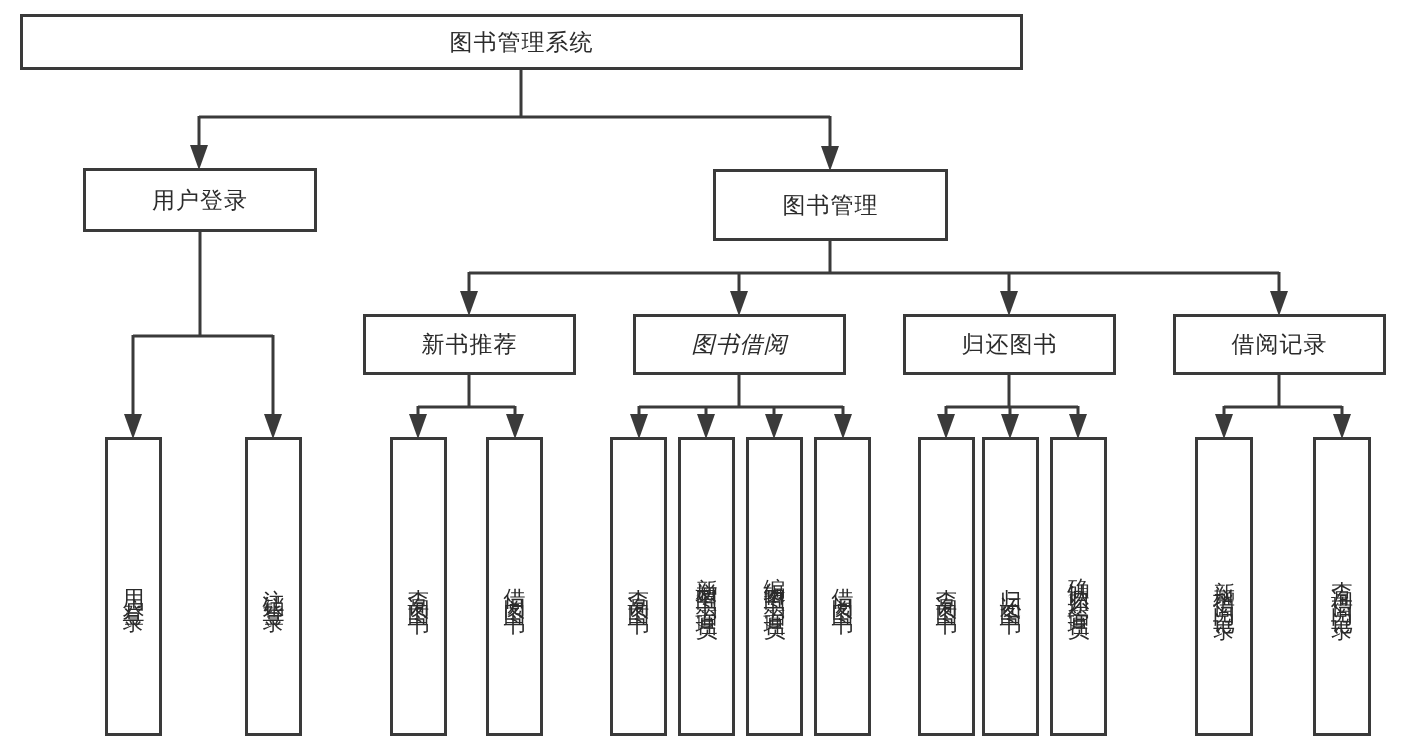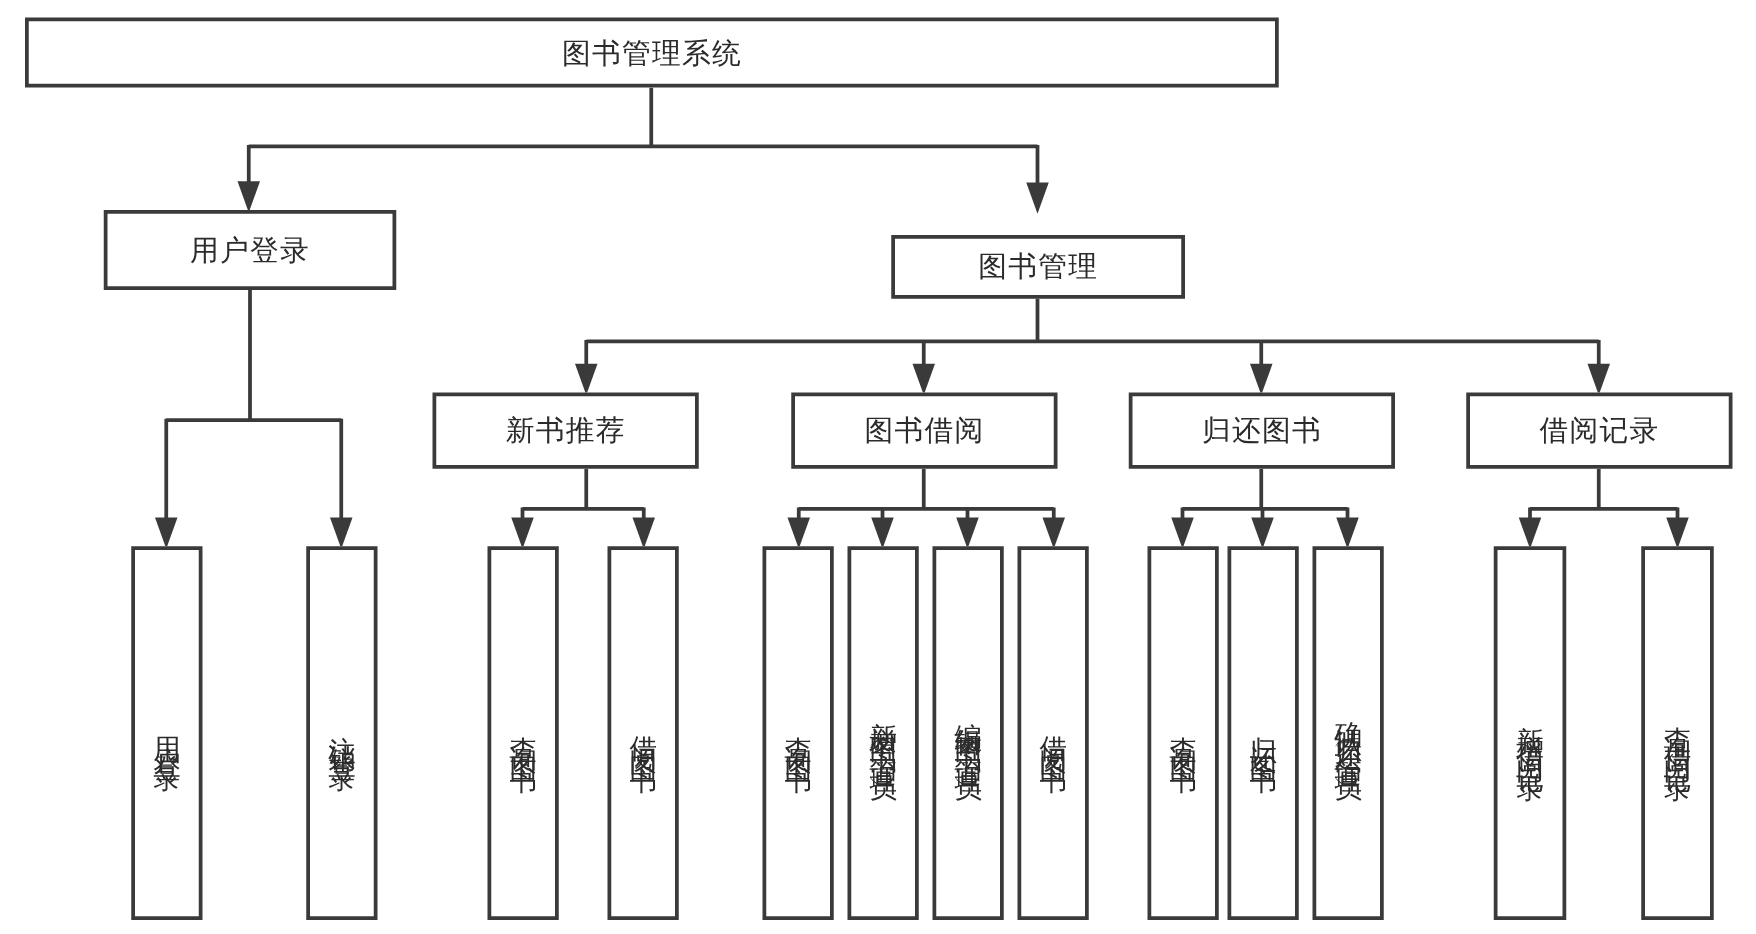--- a/index.html
+++ b/index.html
@@ -90,24 +90,24 @@
       <polygon points="1001,414 1019,414 1010,439"></polygon>
       <polygon points="1069,414 1087,414 1078,439"></polygon>
       <polygon points="1215,414 1233,414 1224,439"></polygon>
       <polygon points="1333,414 1351,414 1342,439"></polygon>
     </g>
   </svg>
 
   <div class="hbox" style="left:20px;top:14px;width:1003px;height:56px;">图书管理系统</div>
 
   <div class="hbox" style="left:83px;top:168px;width:234px;height:64px;">用户登录</div>
-  <div class="hbox" style="left:713px;top:169px;width:235px;height:51px;margin-top:19px;">图书管理</div>
+  <div class="hbox" style="left:713px;top:169px;width:235px;height:72px;">图书管理</div>
 
-  <div class="hbox" style="left:346px;top:314px;width:213px;height:61px;">新书推荐</div>
-  <div class="hbox" style="left:633px;top:314px;width:213px;height:61px;">图书借阅</div>
+  <div class="hbox" style="left:363px;top:314px;width:213px;height:61px;">新书推荐</div>
+  <div class="hbox" style="left:633px;top:314px;width:213px;height:61px;font-style:italic;">图书借阅</div>
   <div class="hbox" style="left:903px;top:314px;width:213px;height:61px;">归还图书</div>
   <div class="hbox" style="left:1173px;top:314px;width:213px;height:61px;">借阅记录</div>
 
   <div class="vbox" style="left:105px;">用户登录</div>
   <div class="vbox" style="left:245px;">注销登录</div>
 
   <div class="vbox" style="left:390px;">查询图书</div>
   <div class="vbox" style="left:486px;">借阅图书</div>
 
   <div class="vbox" style="left:610px;">查询图书</div>

